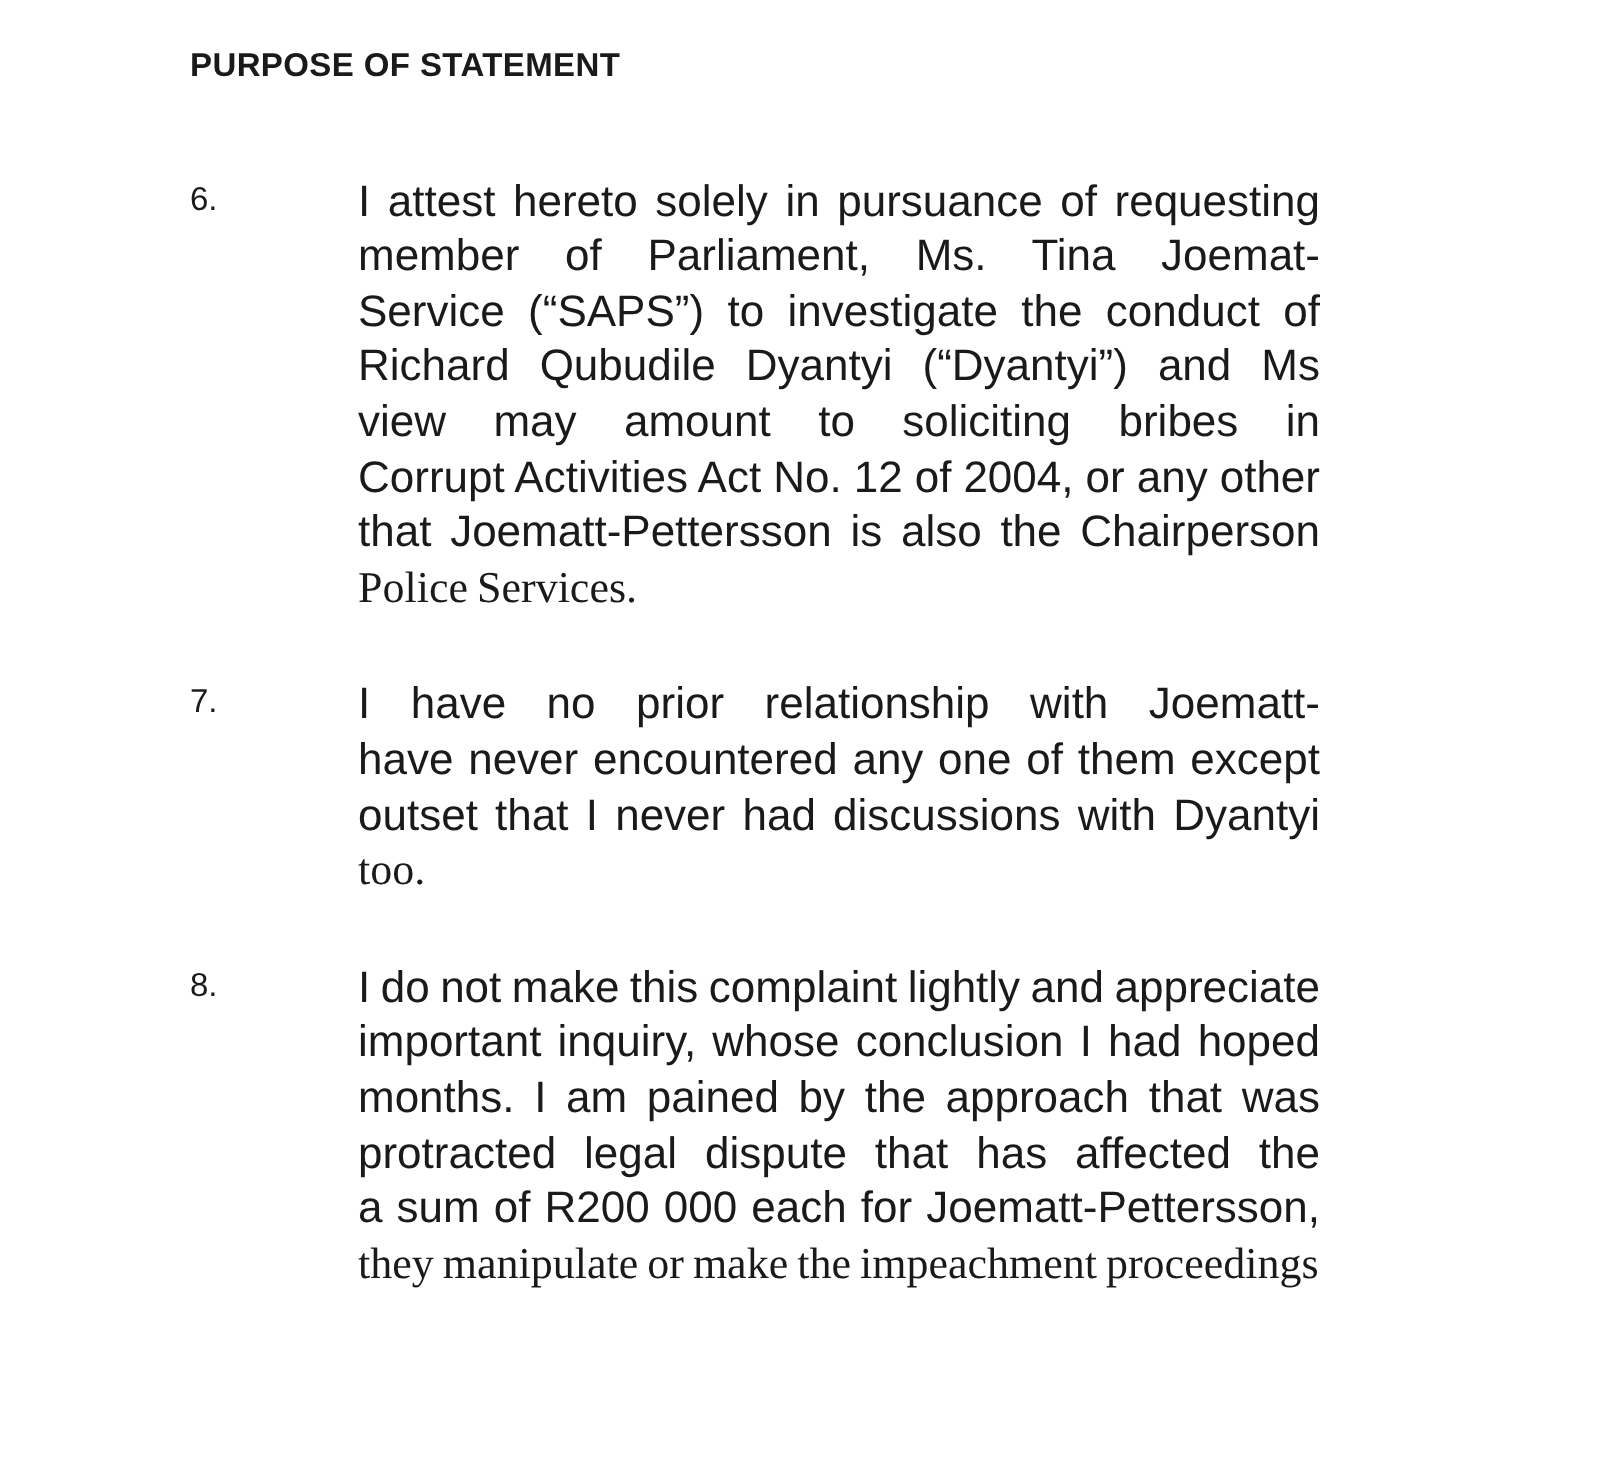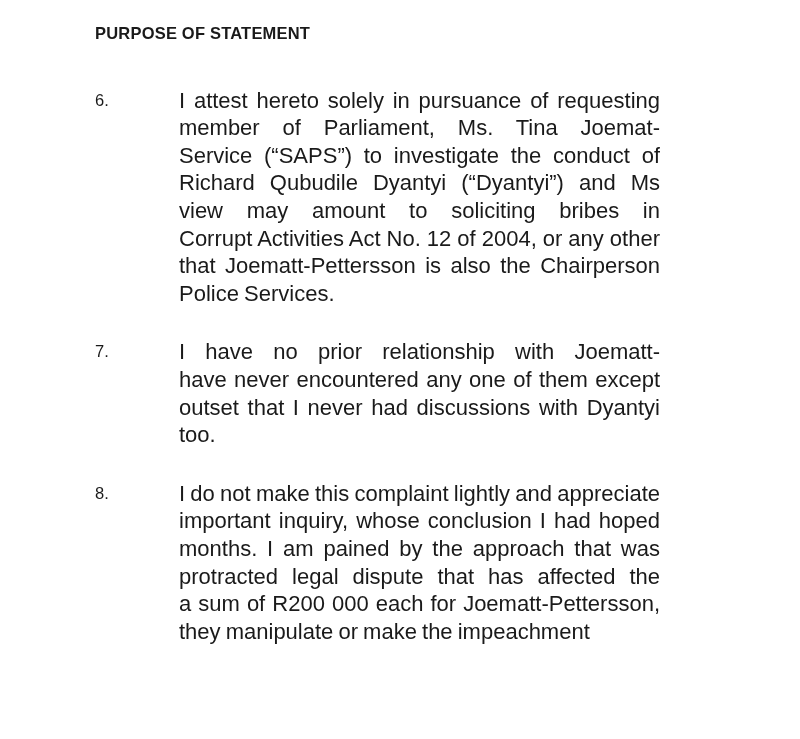--- a/index.html
+++ b/index.html
@@ -42,20 +42,21 @@
     height: 27.6px;
     overflow: hidden;
     word-spacing: -1px;
     text-align: justify;
     text-align-last: justify;
     margin-left: 48px;
   }
   .line.last {
     text-align: left;
     text-align-last: left;
+    font-family: Liberation Serif, serif;
   }
 </style>
 </head>
 <body>
 
 <div class="page">
   <div class="heading">PURPOSE OF STATEMENT</div>
   <div id="paragraphs">
       <div class="para">
         <div class="para-num">6.</div>

